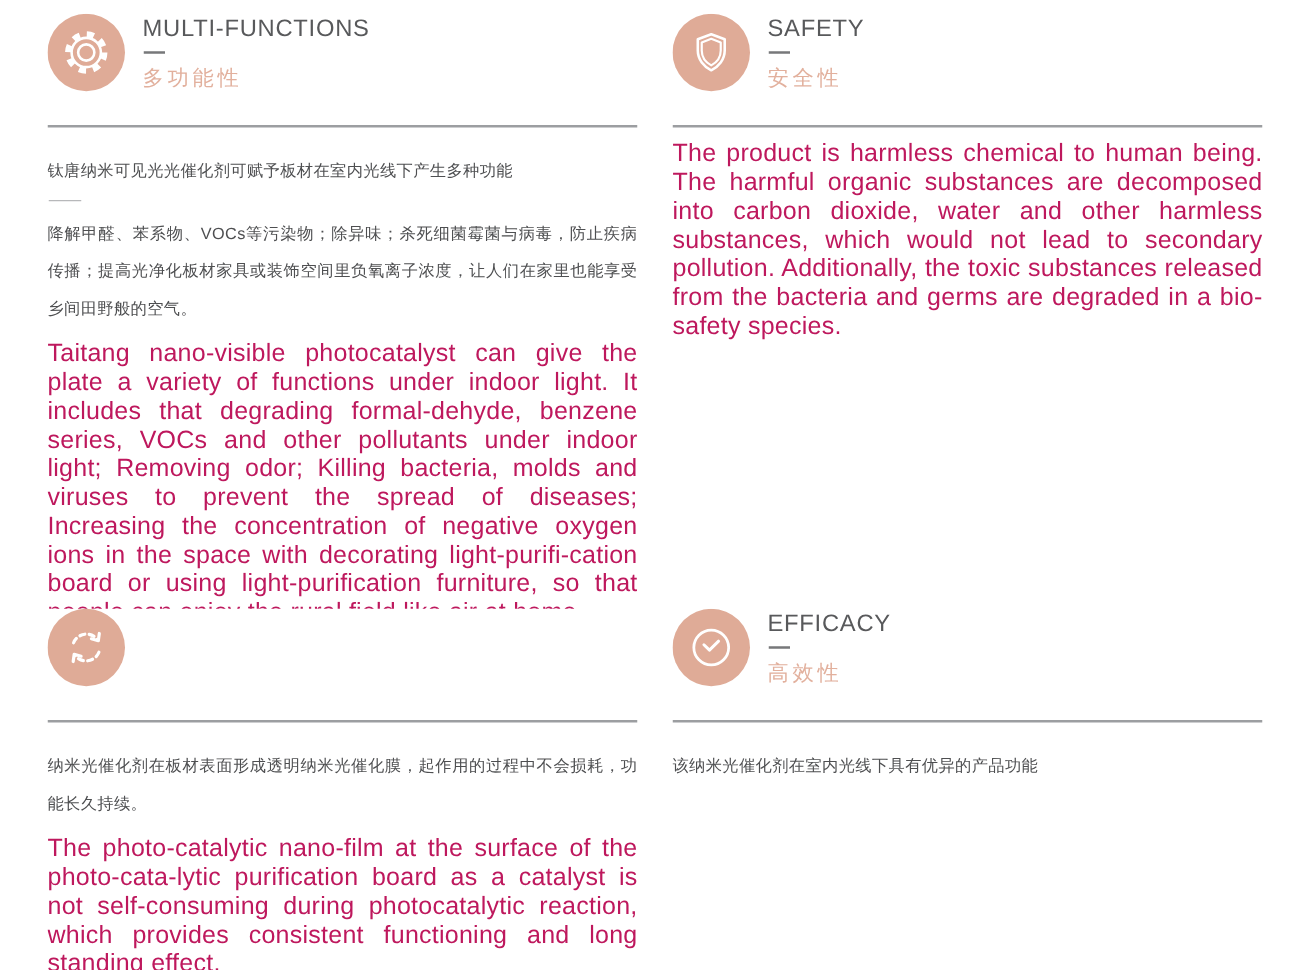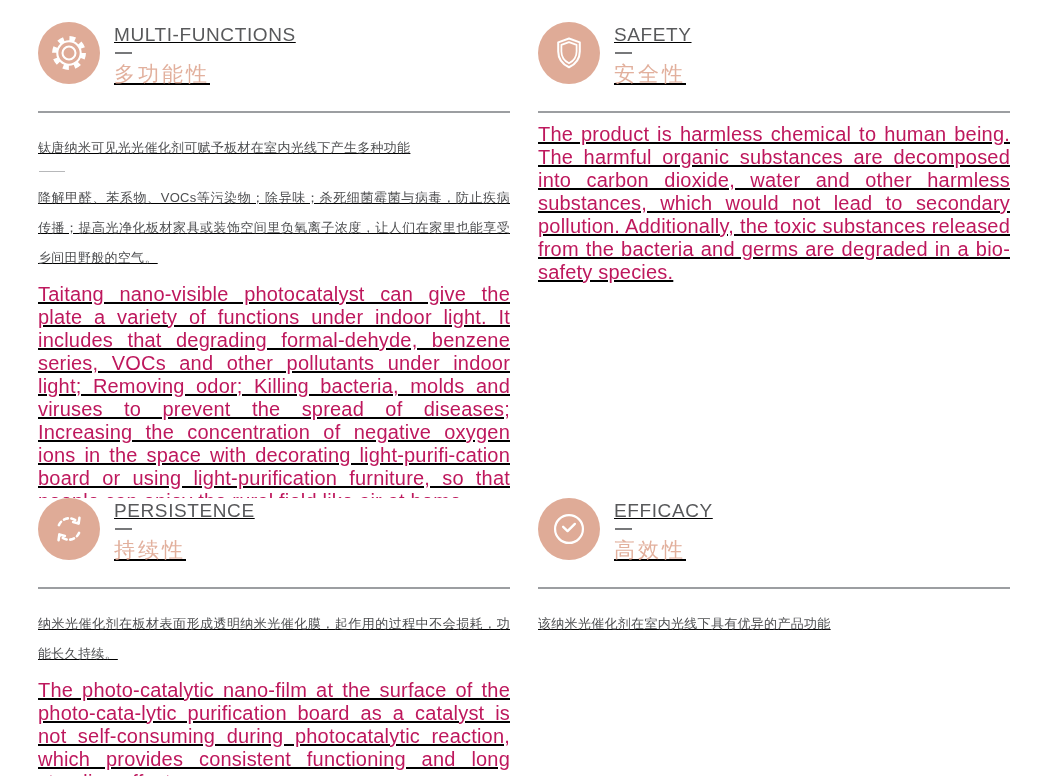--- a/index.html
+++ b/index.html
@@ -6,23 +6,22 @@
   html, body { background: #ffffff; }
   body {
     width: 1045px; height: 776px;
     font-family: "Liberation Sans", "DejaVu Sans", sans-serif;
     overflow: hidden;
   }
   .page {
     position: relative;
     width: 1045px; height: 776px;
     background: #ffffff;
-    padding: 22px 35px 0 38px;
+    padding: 11px 35px 0 38px;
     overflow: hidden;
-    text-decoration: underline;
   }
   .grid {
     display: grid;
     grid-template-columns: 472px 472px;
     grid-template-rows: 476px auto;
     column-gap: 28px;
   }
   .section { overflow: hidden; }
   .sec-header {
     display: flex;
@@ -44,21 +43,21 @@
     letter-spacing: 0.6px;
     line-height: 23px;
     font-weight: 400;
   }
   .title-dash {
     width: 17px; height: 2px;
     background: #77787a;
     margin: 6px 0 7px 1px;
   }
   .title-zh {
-    font-size: 21px;
+    font-size: 17px;
     color: #e2b09d;
     letter-spacing: 3px;
     line-height: 26px;
   }
   .sec-divider {
     height: 2px;
     background: #9c9ea1;
     margin-top: 27px;
   }
   .zh-lead, .zh-body {
@@ -138,25 +137,20 @@
         <div class="icon-circle">
           <span>
             <svg width="38" height="38" viewBox="0 0 24 24" fill="none">
               <path d="M5.6 9.6 A7 7 0 0 1 17.8 8.2" stroke="#ffffff" stroke-width="1.6" stroke-dasharray="2.6 2.2" stroke-linecap="round"></path>
               <path d="M18.6 4.9 L18.1 8.6 L14.6 7.6" stroke="#ffffff" stroke-width="1.6" fill="none" stroke-linejoin="round" stroke-linecap="round"></path>
               <path d="M18.4 14.4 A7 7 0 0 1 6.2 15.8" stroke="#ffffff" stroke-width="1.6" stroke-dasharray="2.6 2.2" stroke-linecap="round"></path>
               <path d="M5.4 19.1 L5.9 15.4 L9.4 16.4" stroke="#ffffff" stroke-width="1.6" fill="none" stroke-linejoin="round" stroke-linecap="round"></path>
             </svg>
           </span>
         </div>
-        <div class="titles">
-          <div class="title-en">PERSISTENCE</div>
-          <div class="title-dash"></div>
-          <div class="title-zh">持续性</div>
-        </div>
       </div>
       <div class="sec-divider"></div>
       <p class="zh-body">纳米光催化剂在板材表面形成透明纳米光催化膜，起作用的过程中不会损耗，功能长久持续。</p>
       <p class="en-body">The photo-catalytic nano-film at the surface of the photo-cata-lytic purification board as a catalyst is not self-consuming during photocatalytic reaction, which provides consistent functioning and long standing effect.</p>
     </div>
 
     <div class="section">
       <div class="sec-header">
         <div class="icon-circle">
           <span>

